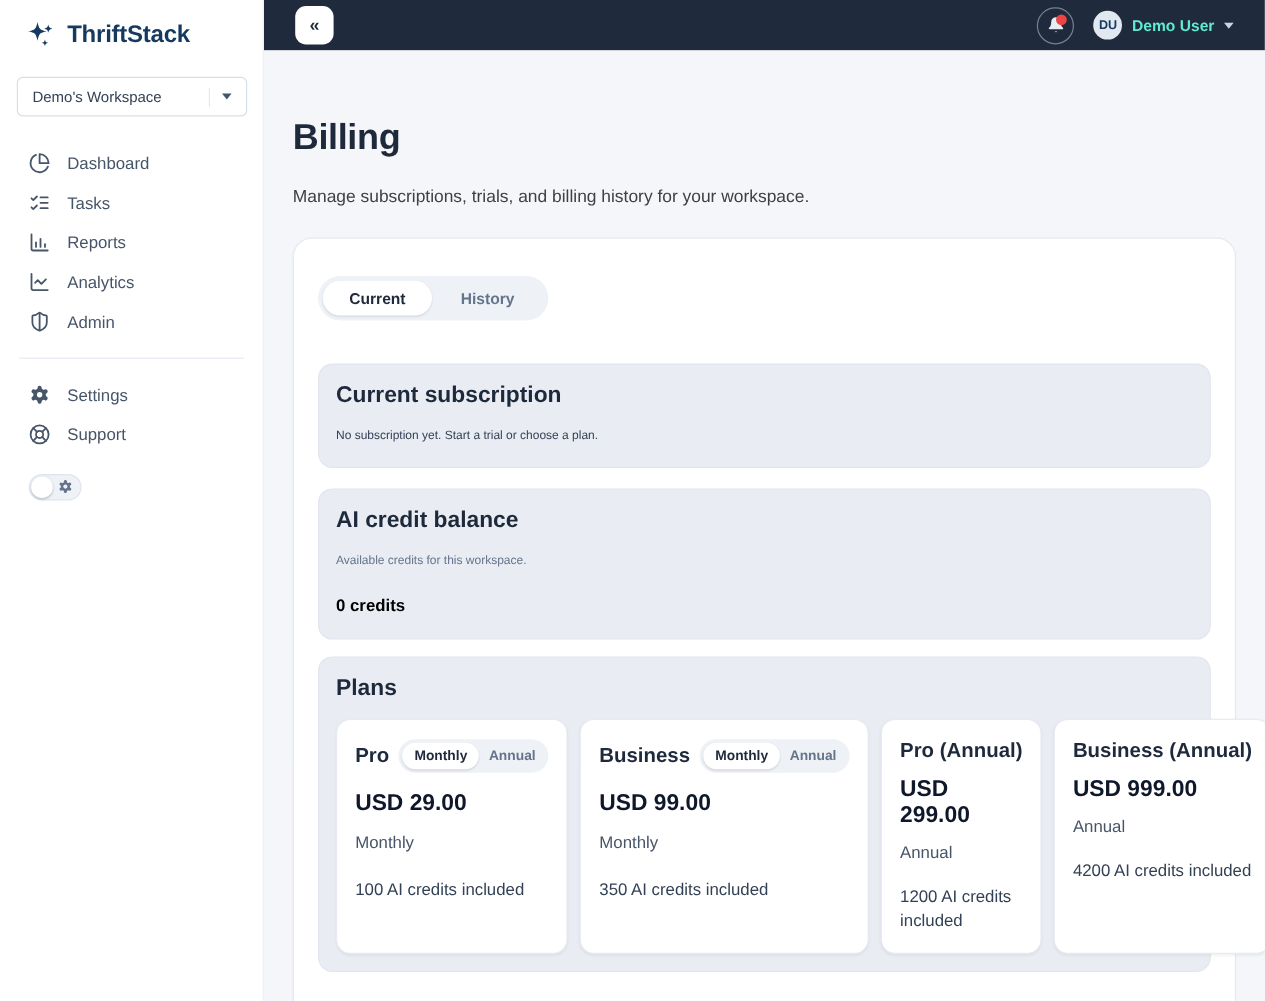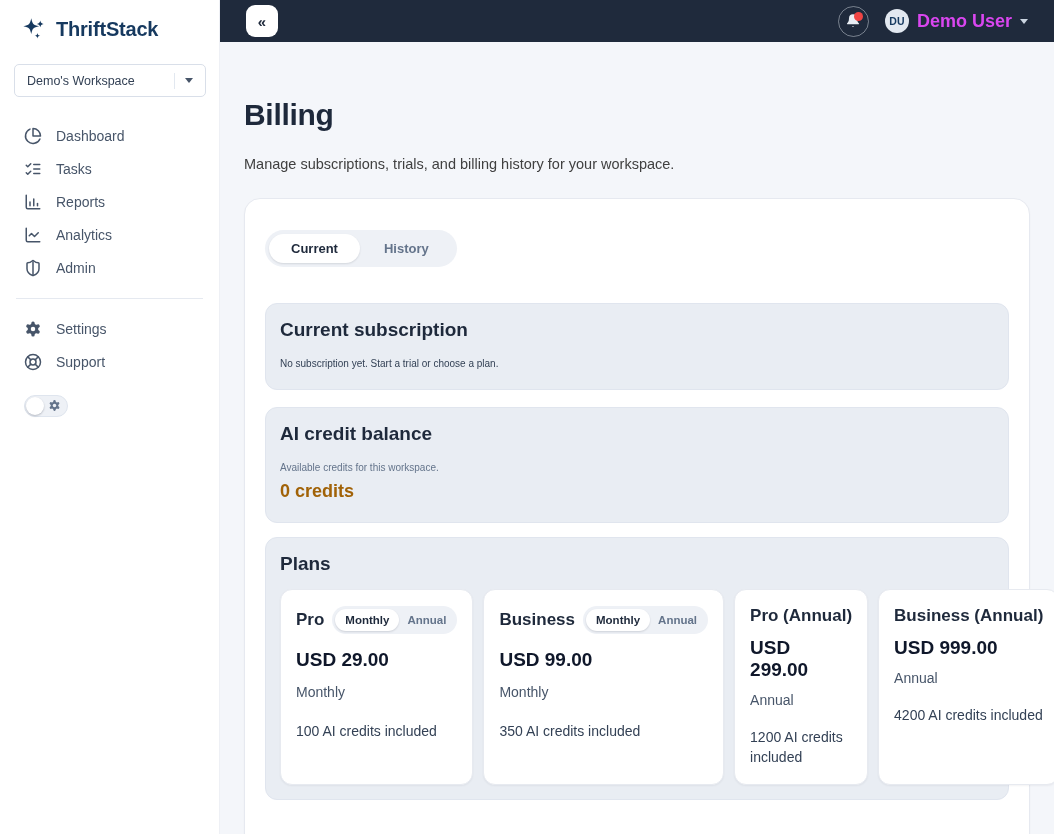--- a/index.html
+++ b/index.html
@@ -25,38 +25,38 @@
 
   
   .topbar { position:absolute; left:220px; top:0; width:834px; height:42px; background:#1f2a3c; display:flex; align-items:center; }
   .collapse-btn { margin-left:26px; width:32px; height:32px; border:none; border-radius:9px; background:#ffffff; color:#1e293b; font-size:15px; font-weight:700; cursor:pointer; line-height:1; }
   .topbar-right { margin-left:auto; margin-right:26px; display:flex; align-items:center; gap:16px; }
   .bell-btn { position:relative; width:31px; height:31px; border-radius:50%; border:1px solid rgba(226,232,240,.45); background:transparent; cursor:pointer; display:flex; align-items:center; justify-content:center; }
   .bell-btn .icon { width:16px; height:16px; color:#e8edf4; }
   .notif-dot { position:absolute; top:5px; right:5px; width:9px; height:9px; border-radius:50%; background:#ef4444; }
   .user-menu { display:flex; align-items:center; gap:8px; cursor:pointer; }
   .avatar { width:24px; height:24px; border-radius:50%; background:#e2e8f0; color:#16395f; font-size:10.5px; font-weight:700; display:flex; align-items:center; justify-content:center; }
-  .user-name { font-size:18px; font-weight:700; color:#d946ef; }
+  .user-name { font-size:13px; font-weight:700; color:#5eead4; }
   .user-caret { width:0; height:0; border-left:4.5px solid transparent; border-right:4.5px solid transparent; border-top:5px solid #cbd5e1; }
 
   
   .main { position:absolute; left:220px; top:42px; width:834px; height:792px; background:#f4f6fa; overflow:hidden; padding-left:24px; }
   .page-title { margin-top:56px; font-size:30px; font-weight:700; color:#1e293b; letter-spacing:-0.3px; }
   .page-subtitle { margin-top:24px; font-size:14.5px; color:#404040; }
   .container { margin-top:26px; width:786px; height:700px; background:#ffffff; border:1px solid #e6e9f0; border-radius:16px; padding:16px 20px 20px 20px; box-shadow:0 1px 2px rgba(16,24,40,.03); }
 
   .tabs { display:inline-flex; align-items:center; background:#eef1f6; border-radius:999px; padding:4px; margin-top:15px; }
   .tab { border:none; background:transparent; font-size:13px; font-weight:700; color:#64748b; padding:7px 24px; border-radius:999px; cursor:pointer; font-family:inherit; }
   .tab.active { background:#ffffff; color:#1e293b; box-shadow:0 1px 2px rgba(15,23,42,.12); padding:7px 22px; }
 
   .section-card { background:#e9edf3; border:1px solid #e0e5ee; border-radius:12px; padding:15px 14px 20px 14px; margin-top:17px; }
   .section-title { font-size:19px; font-weight:700; color:#1e293b; }
   .section-body { font-size:10px; color:#334155; margin-top:17px; }
   .muted { color:#64748b; }
-  .credit-value { font-size:18px; font-weight:700; color:#a16207; margin-top:8px; }
+  .credit-value { font-size:14px; font-weight:700; color:#000000; margin-top:23px; }
 
   .plans-panel { margin-top:14px; padding-bottom:14px; }
   .plan-grid { display:grid; grid-template-columns:repeat(4,1fr); gap:10px; margin-top:14px; }
   .plan-card { position:relative; background:#ffffff; border:1px solid #e7eaf0; border-radius:12px; box-shadow:0 1px 2px rgba(16,24,40,.05); padding:16px 15px; min-height:184px; cursor:pointer; }
   .plan-head { display:flex; align-items:center; gap:8px; }
   .plan-name { font-size:17px; font-weight:700; color:#1e293b; white-space:nowrap; }
   .seg { flex:0 0 auto; display:inline-flex; align-items:center; background:#eef1f6; border-radius:999px; padding:3px; font-size:11.5px; font-weight:700; white-space:nowrap; }
   .seg-opt { border:none; background:transparent; font:inherit; color:#64748b; padding:5px 8px; border-radius:999px; cursor:pointer; }
   .seg-opt.active { background:#ffffff; color:#1e293b; box-shadow:0 1px 2px rgba(15,23,42,.14); padding:5px 10px; }
   .plan-price { font-size:19px; font-weight:700; color:#0f172a; margin-top:15px; }

